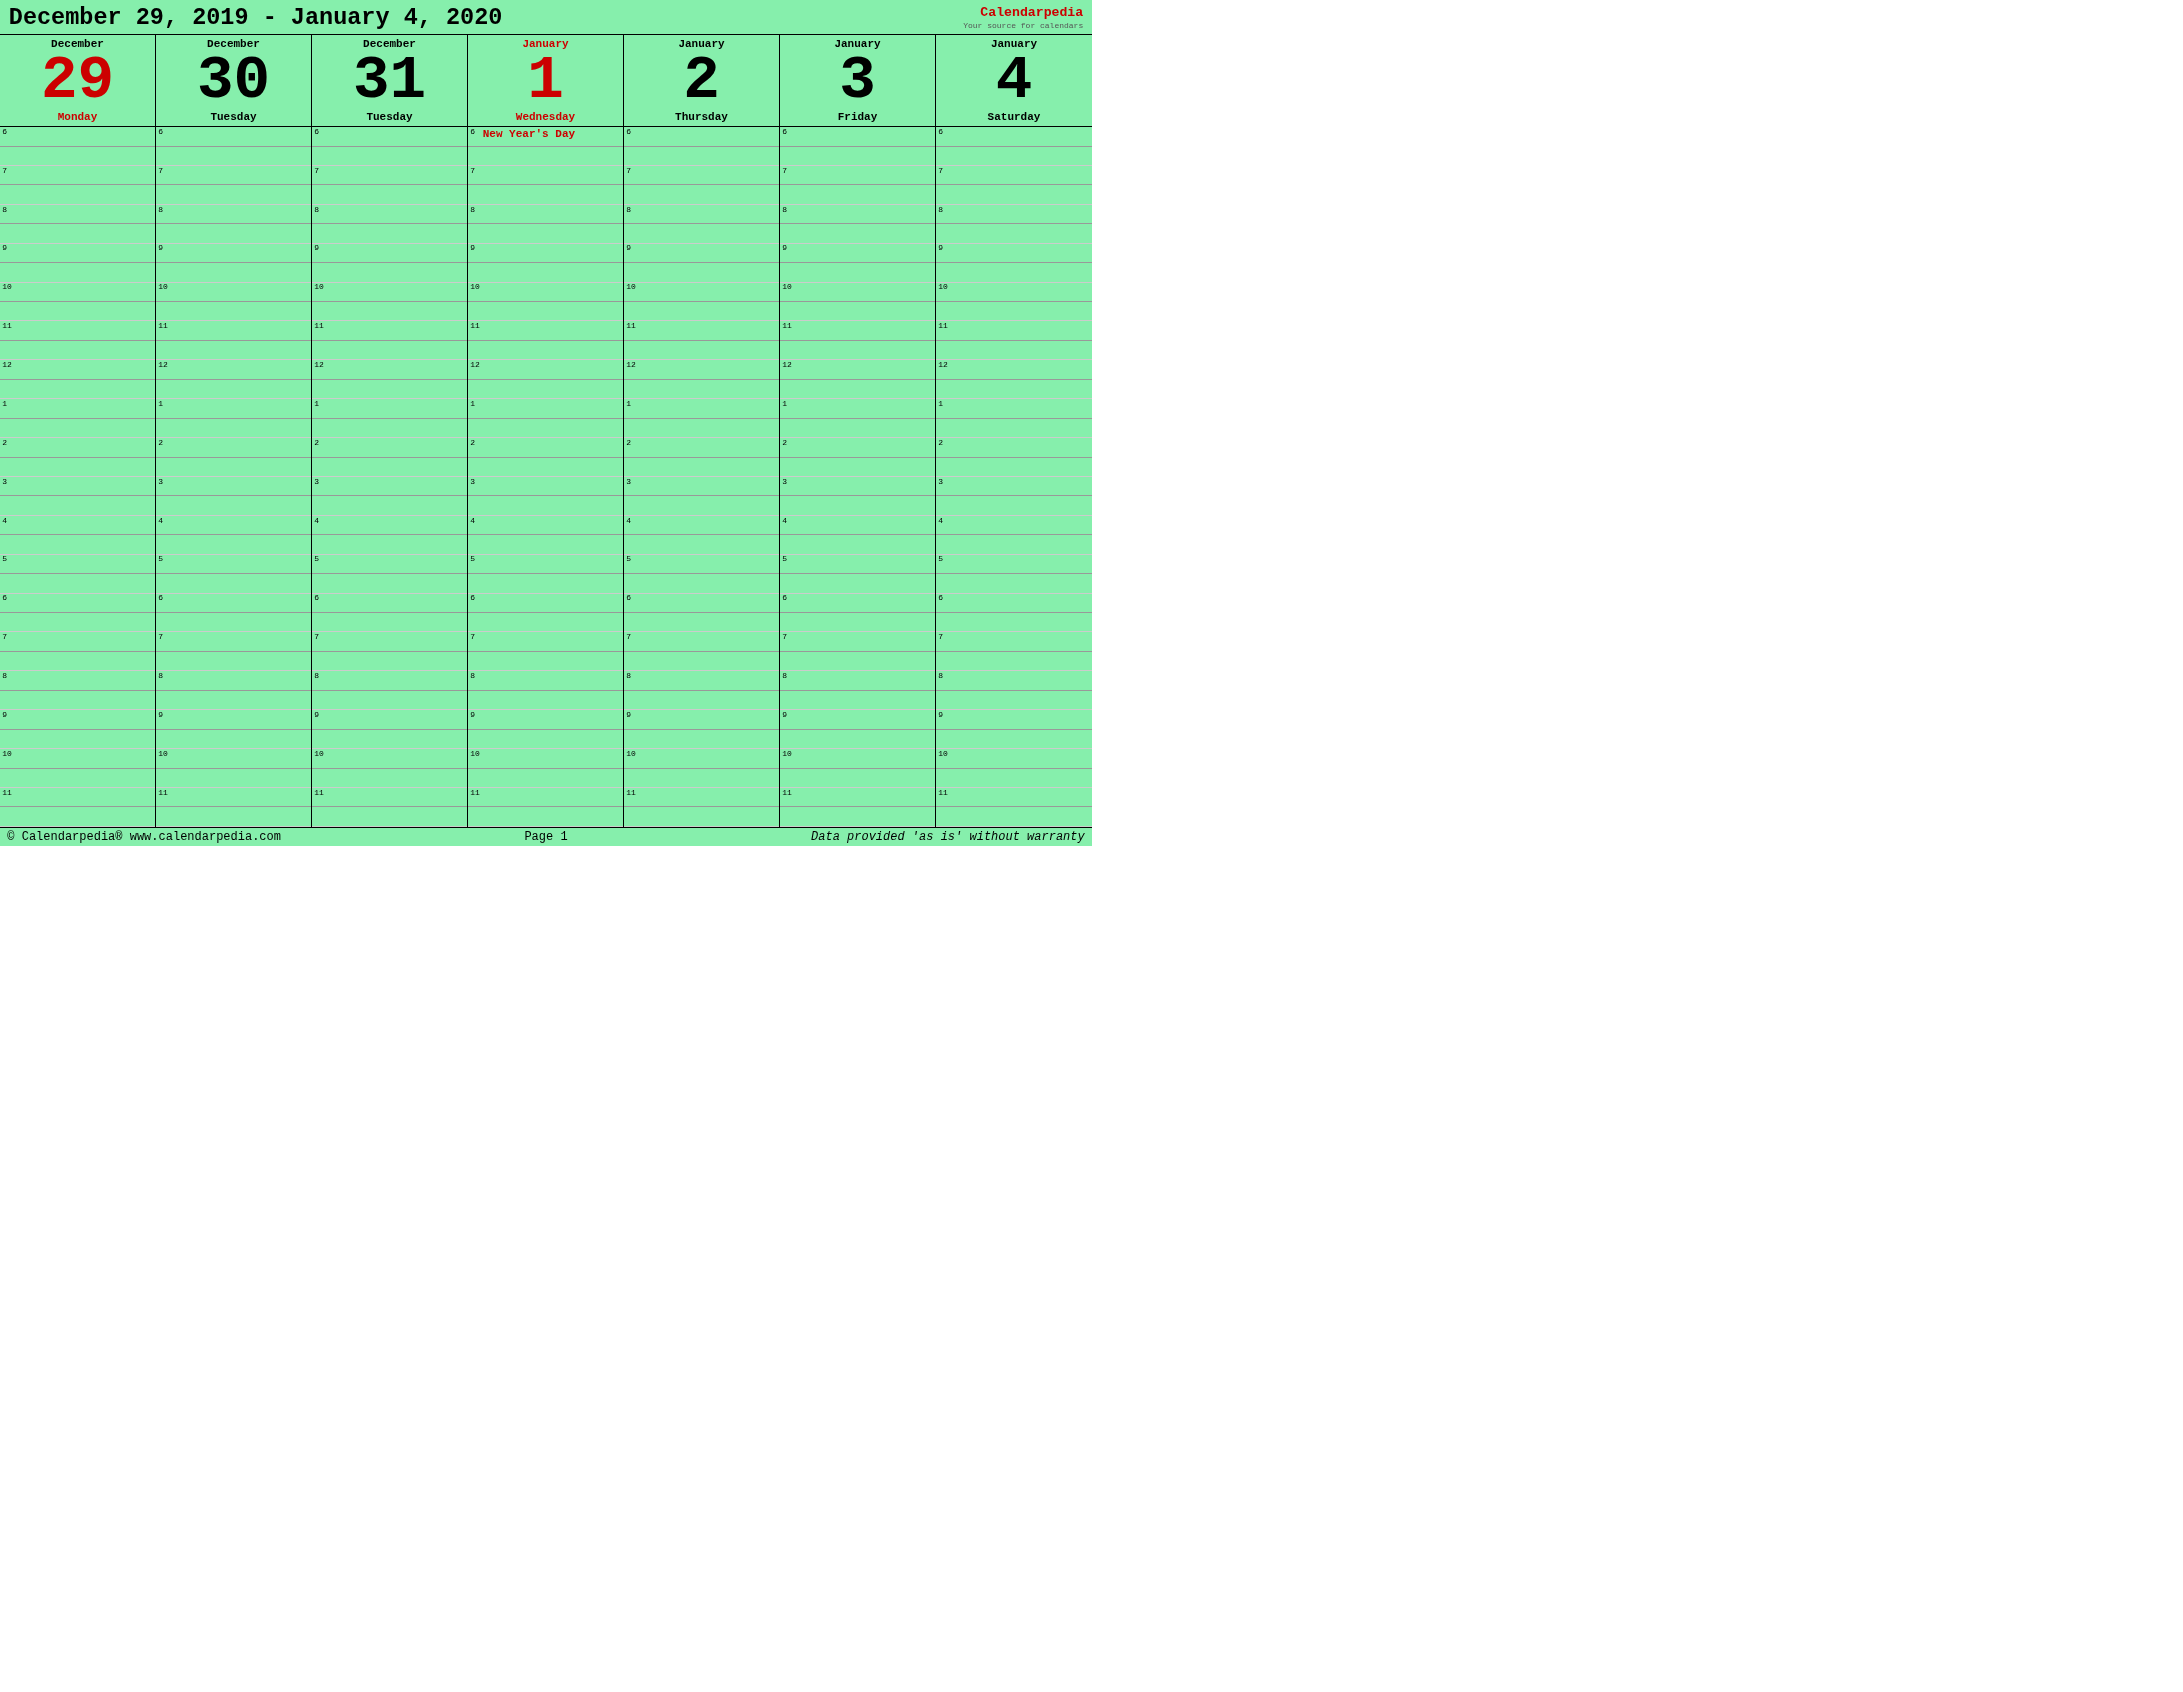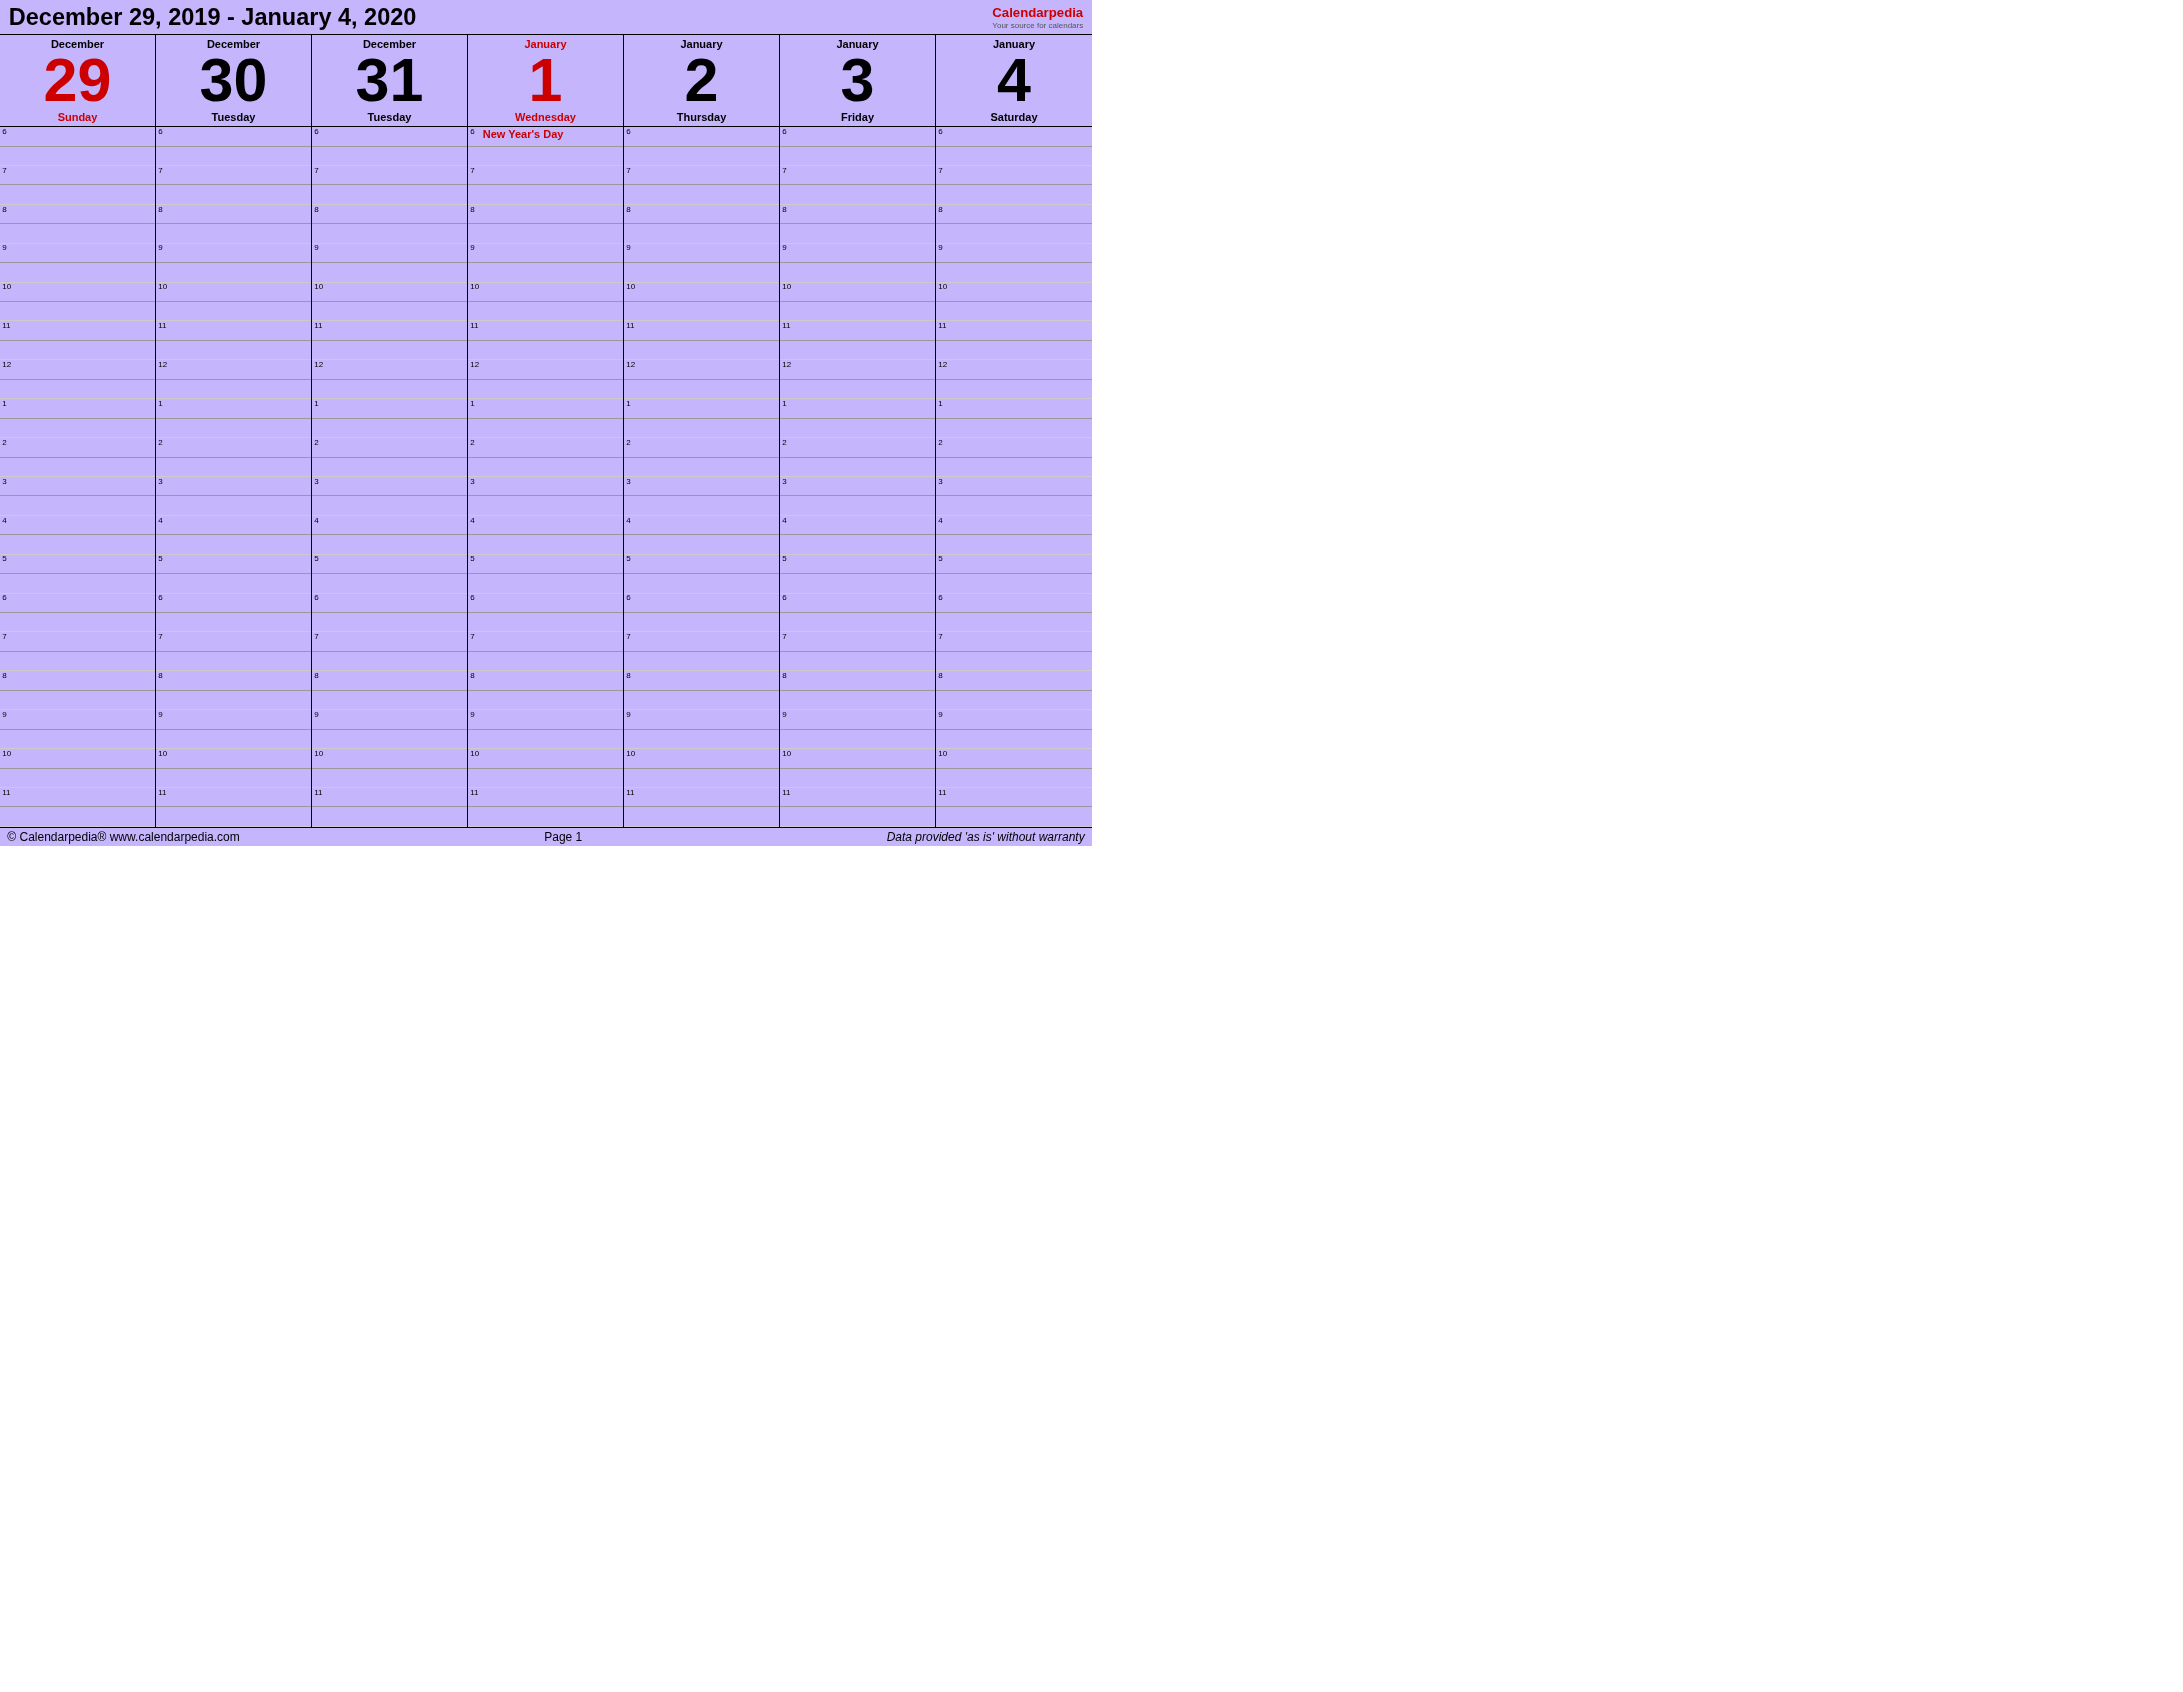--- a/index.html
+++ b/index.html
@@ -8,21 +8,22 @@
       background: #fff;
       width: 1092px;
       height: 846px;
       overflow: hidden;
     }
     .page {
       width: 1092px;
       height: 846px;
       display: flex;
       flex-direction: column;
-      background: #c4b5fd;
+      background: #86efac;
+      font-family: Liberation Mono, monospace;
     }
     
     .header {
       display: flex;
       justify-content: space-between;
       align-items: center;
       padding: 4.4px 8.8px 2.9px 8.8px;
       border-bottom: 1.5px solid #000;
     }
     .header-title {
@@ -143,21 +144,21 @@
         <span>Calendar</span><span style="color:#cc0000;font-weight:bold;">pedia</span>
       </div>
       <div class="logo-sub">Your source for calendars</div>
     </div>
   </div>
 
   <div class="day-headers" id="day-headers-container">
   <div class="day-header" style="border-right: 0.7px solid rgb(0, 0, 0);">
         <div class="month-name">December</div>
         <div class="day-number red">29</div>
-        <div class="day-name red">Sunday</div>
+        <div class="day-name red">Monday</div>
       </div>
       <div class="day-header" style="border-right: 0.7px solid rgb(0, 0, 0);">
         <div class="month-name">December</div>
         <div class="day-number">30</div>
         <div class="day-name">Tuesday</div>
       </div>
       <div class="day-header" style="border-right: 0.7px solid rgb(0, 0, 0);">
         <div class="month-name">December</div>
         <div class="day-number">31</div>
         <div class="day-name">Tuesday</div>

